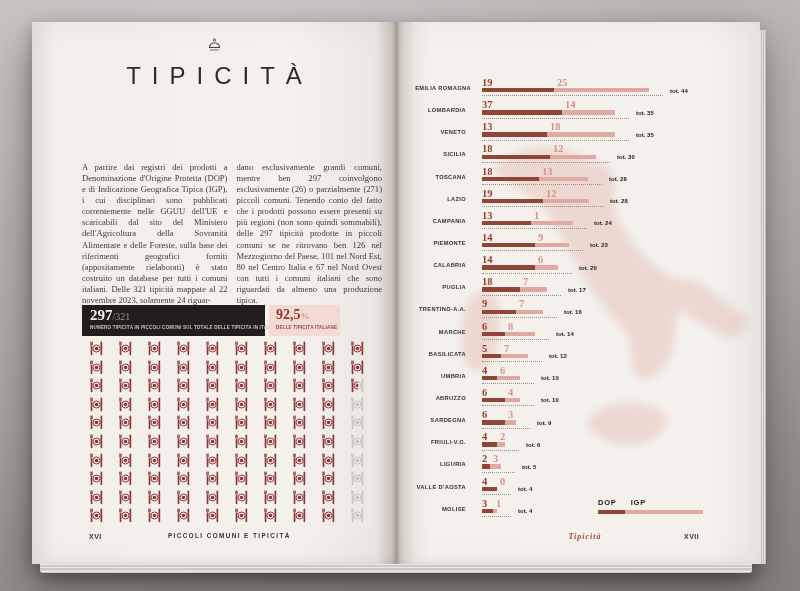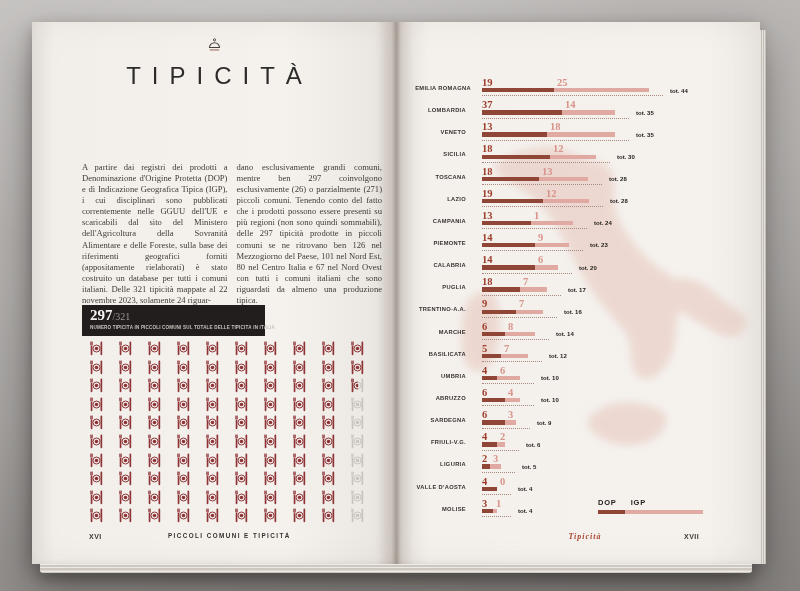--- a/index.html
+++ b/index.html
@@ -100,20 +100,24 @@
       <div class="bodytext">
         <div class="col">A partire dai registri dei prodotti a Denominazione d'Origine Protetta (DOP) e di Indicazione Geografica Tipica (IGP), i cui disciplinari sono pubblicati correntemente nelle GGUU dell'UE e scaricabili dal sito del Ministero dell'Agricoltura della Sovranità Alimentare e delle Foreste, sulla base dei riferimenti geografici forniti (appositamente rielaborati) è stato costruito un database per tutti i comuni italiani. Delle 321 tipicità mappate al 22 novembre 2023, solamente 24 riguar-</div>
         <div class="col">dano esclusivamente grandi comuni, mentre ben 297 coinvolgono esclusivamente (26) o parzialmente (271) piccoli comuni. Tenendo conto del fatto che i prodotti possono essere presenti su più regioni (non sono quindi sommabili), delle 297 tipicità prodotte in piccoli comuni se ne ritrovano ben 126 nel Mezzogiorno del Paese, 101 nel Nord Est, 80 nel Centro Italia e 67 nel Nord Ovest con tutti i comuni italiani che sono riguardati da almeno una produzione tipica.</div>
       </div>
 
       <div class="stats">
         <div class="statbox-dark">
           <div class="big"><span>297</span><span class="frac">/321</span></div>
           <div class="cap">NUMERO TIPICITÀ IN PICCOLI COMUNI SUL TOTALE DELLE TIPICITÀ IN ITALIA</div>
         </div>
+        <div class="statbox-pink">
+          <div class="big"><span>92,5</span><span class="unit">%</span></div>
+          <div class="cap">DELLE TIPICITÀ ITALIANE</div>
+        </div>
       </div>
 
       <div class="icon-grid">
           <span class="cell filled">
   <svg class="plate" viewBox="0 0 13 15" width="13" height="15">
     <g fill="currentColor">
       <rect x="0.7" y="4.6" width="1.7" height="9.6" rx="0.85"></rect>
       <rect x="0.3" y="0.6" width="0.72" height="3.8"></rect>
       <rect x="1.2" y="0.6" width="0.72" height="3.8"></rect>
       <rect x="2.1" y="0.6" width="0.72" height="3.8"></rect>

